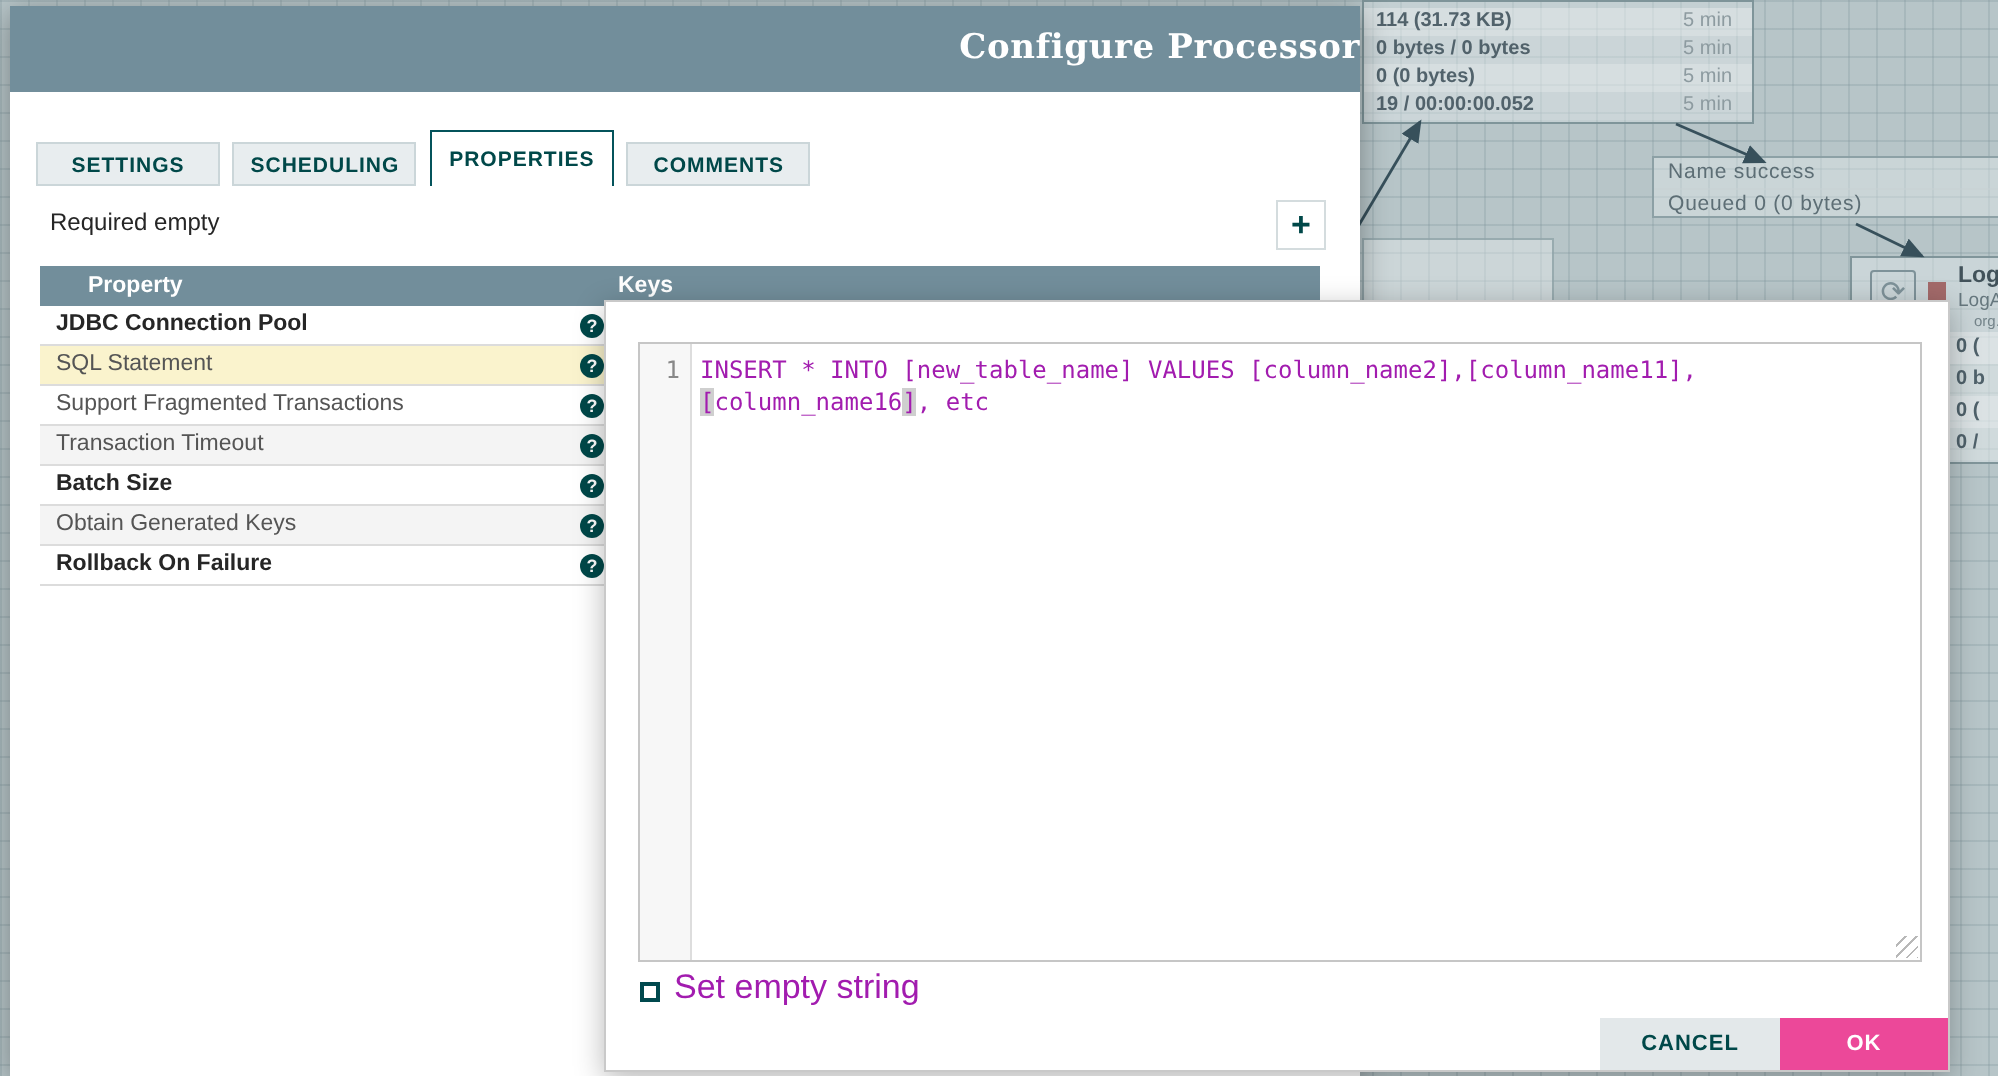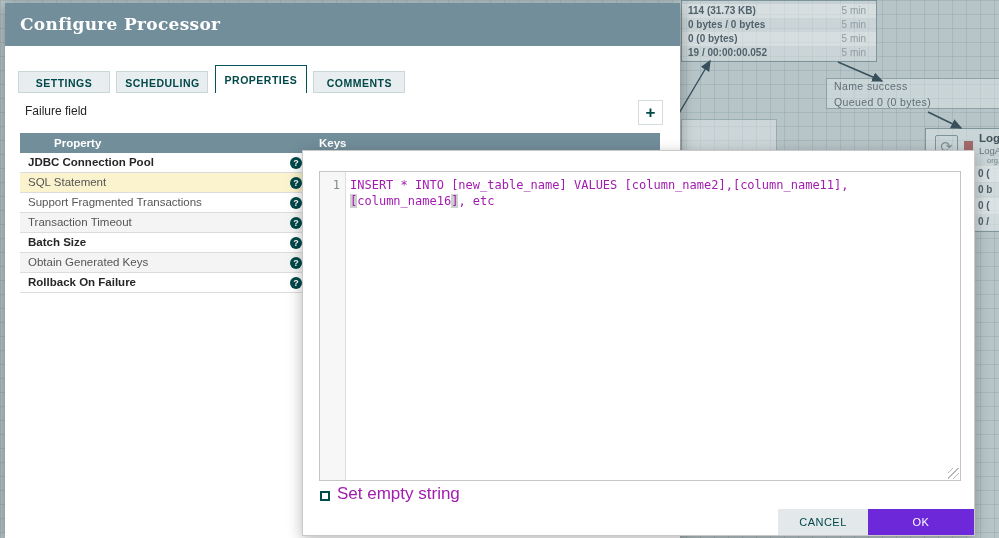--- a/index.html
+++ b/index.html
@@ -69,21 +69,21 @@
 
   
   .dialog {
     position:absolute; left:5px; top:3px; width:675px; height:535px;
     background:#fff; z-index:10;
     box-shadow:0 3px 14px rgba(0,0,0,0.35);
   }
   .dialog-header {
     height:43px; background:#728e9b; color:#fff;
     font-family:"DejaVu Serif", serif; font-weight:bold; font-size:17px;
-    line-height:43px; padding-left:15px; letter-spacing:0.3px;
+    line-height:43px; padding-left:15px; letter-spacing:0.3px;text-align:right;
   }
   .tabs { position:absolute; left:13px; top:62px; height:30px; }
   .tab {
     display:inline-block; vertical-align:bottom;
     width:92px; height:22px; line-height:22px; margin-right:2px;
     text-align:center; font-size:10.5px; font-weight:bold; letter-spacing:0.5px;
     color:#004849; background:#e8edef; border:1px solid #cbd6d9; cursor:pointer;
   }
   .tab.active {
     height:28px; line-height:28px; background:#fff;
@@ -97,21 +97,21 @@
     position:absolute; left:633px; top:97px; width:25px; height:25px;
     background:#fff; border:1px solid #d4dcde;
     color:#004849; font-size:17px; font-weight:bold; line-height:23px; text-align:center;
     cursor:pointer;
   }
   .ptable { position:absolute; left:15px; top:130px; width:640px; }
   .ptable-header {
     display:flex; height:20px; line-height:20px; background:#728e9b;
     color:#fff; font-size:11.5px; font-weight:bold;
   }
-  .ptable-header .col-prop { width:281px; padding-left:24px;margin-left:10px; }
+  .ptable-header .col-prop { width:281px; padding-left:24px; }
   .ptable-header .col-val  { flex:1; padding-left:8px; }
   .prow {
     position:relative; height:20px; line-height:19px;
     border-bottom:1px solid #dcdcdc; font-size:11.5px; color:#555;
     background:#fff; cursor:pointer;
   }
   .prow.alt { background:#f4f4f4; }
   .prow.required { font-weight:bold; color:#262626; }
   .prow.selected { background:#faf3cd; }
   .pname { padding-left:8px; }
@@ -145,24 +145,24 @@
     background:repeating-linear-gradient(135deg, transparent 0 3px, #b8b8b8 3px 4px);
   }
   .empty-string-row { position:absolute; left:17px; top:333px; height:14px; font-size:17px; color:#a21caf; }
   .checkbox {
     display:inline-block; width:10px; height:10px; border:2px solid #00494e;
     vertical-align:-2px; margin-right:7px; background:#fff; cursor:pointer;
   }
   .popup-footer { position:absolute; right:0; bottom:0; display:flex; }
   .btn {
     height:26px; line-height:26px; text-align:center;
-    font-size:11px; font-weight:normal; letter-spacing:0.5px; cursor:pointer;
+    font-size:11px; font-weight:bold; letter-spacing:0.5px; cursor:pointer;
   }
   .btn-cancel { width:90px; background:#e3e8ea; color:#004849; }
-  .btn-ok     { width:106px; background:#6d28d9; color:#fff; }
+  .btn-ok     { width:84px; background:#ec4899; color:#fff; }
 </style>
 </head>
 <body>
 
 <div class="canvas">
 
   <div class="stats-box">
     <div class="stats-row">
       <span class="stats-val">114 (31.73 KB)</span>
       <span class="stats-win">5 min</span>
@@ -229,21 +229,21 @@
 <div class="dialog">
   <div class="dialog-header">Configure Processor</div>
 
   <div class="tabs">
     <div class="tab">SETTINGS</div>
     <div class="tab">SCHEDULING</div>
     <div class="tab active">PROPERTIES</div>
     <div class="tab">COMMENTS</div>
   </div>
 
-  <div class="required-label">Failure field</div>
+  <div class="required-label">Required empty</div>
   <div class="add-property-btn">+</div>
 
   <div class="ptable">
     <div class="ptable-header">
       <div class="col-prop">Property</div>
       <div class="col-val">Keys</div>
     </div>
 
     <div class="prow required">
       <span class="pname">JDBC Connection Pool</span>

